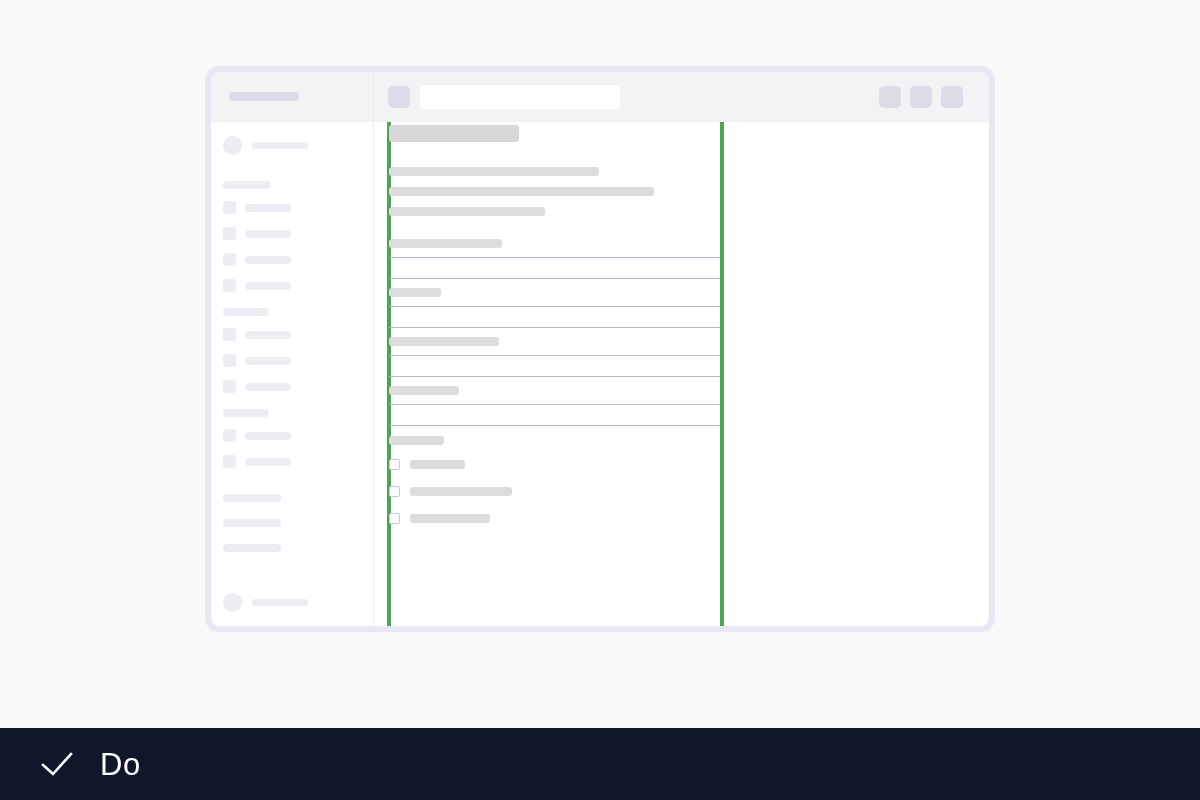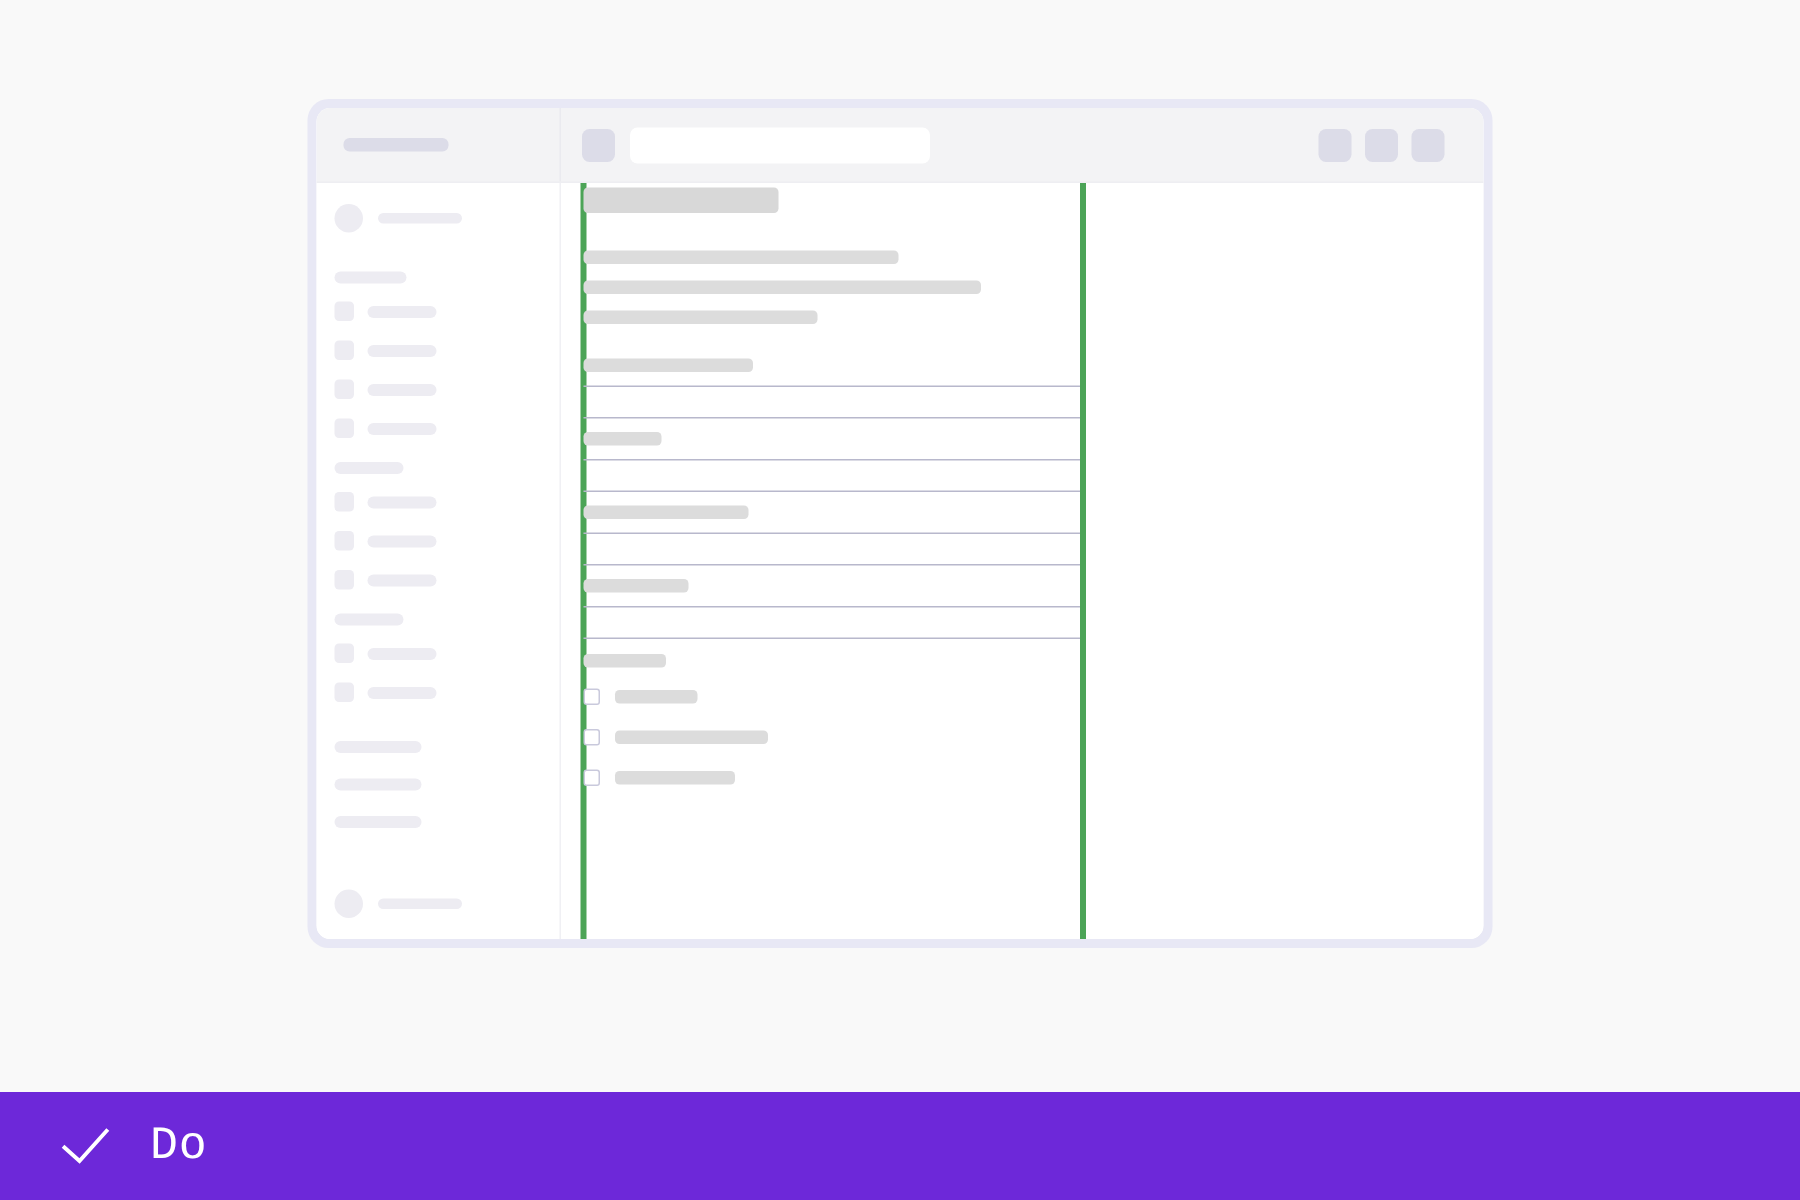--- a/index.html
+++ b/index.html
@@ -186,26 +186,25 @@
   }
   .checkbox-label { height: 9px; background: #dcdcdc; border-radius: 3px; }
 
   
   #bottom-banner {
     position: absolute;
     left: 0;
     top: 728px;
     width: 1200px;
     height: 72px;
-    background: #6d28d9;
+    background: #0f172a;
     display: flex;
     align-items: center;
     padding-left: 38px;
     gap: 24px;
-    font-family: Liberation Mono, monospace;
   }
 
   #banner-check-icon { width: 38px; height: 38px; flex: 0 0 auto; }
 
   #banner-label {
     color: #ffffff;
     font-size: 31px;
     font-weight: 400;
     letter-spacing: 0.5px;
     line-height: 1;

